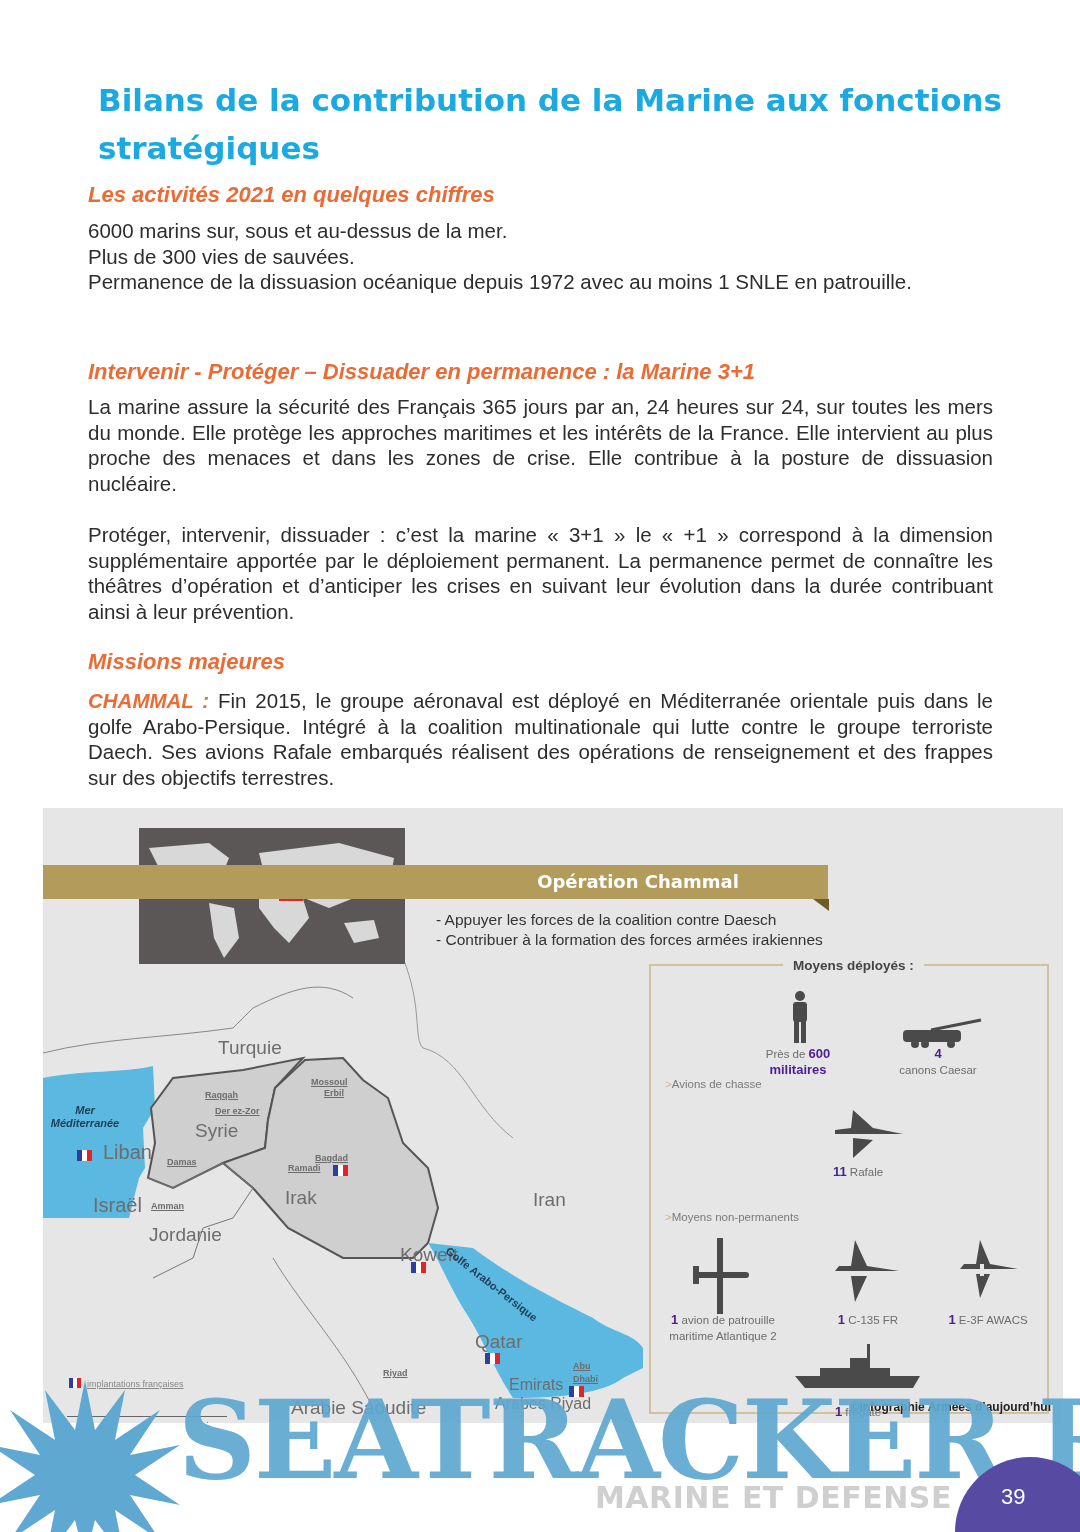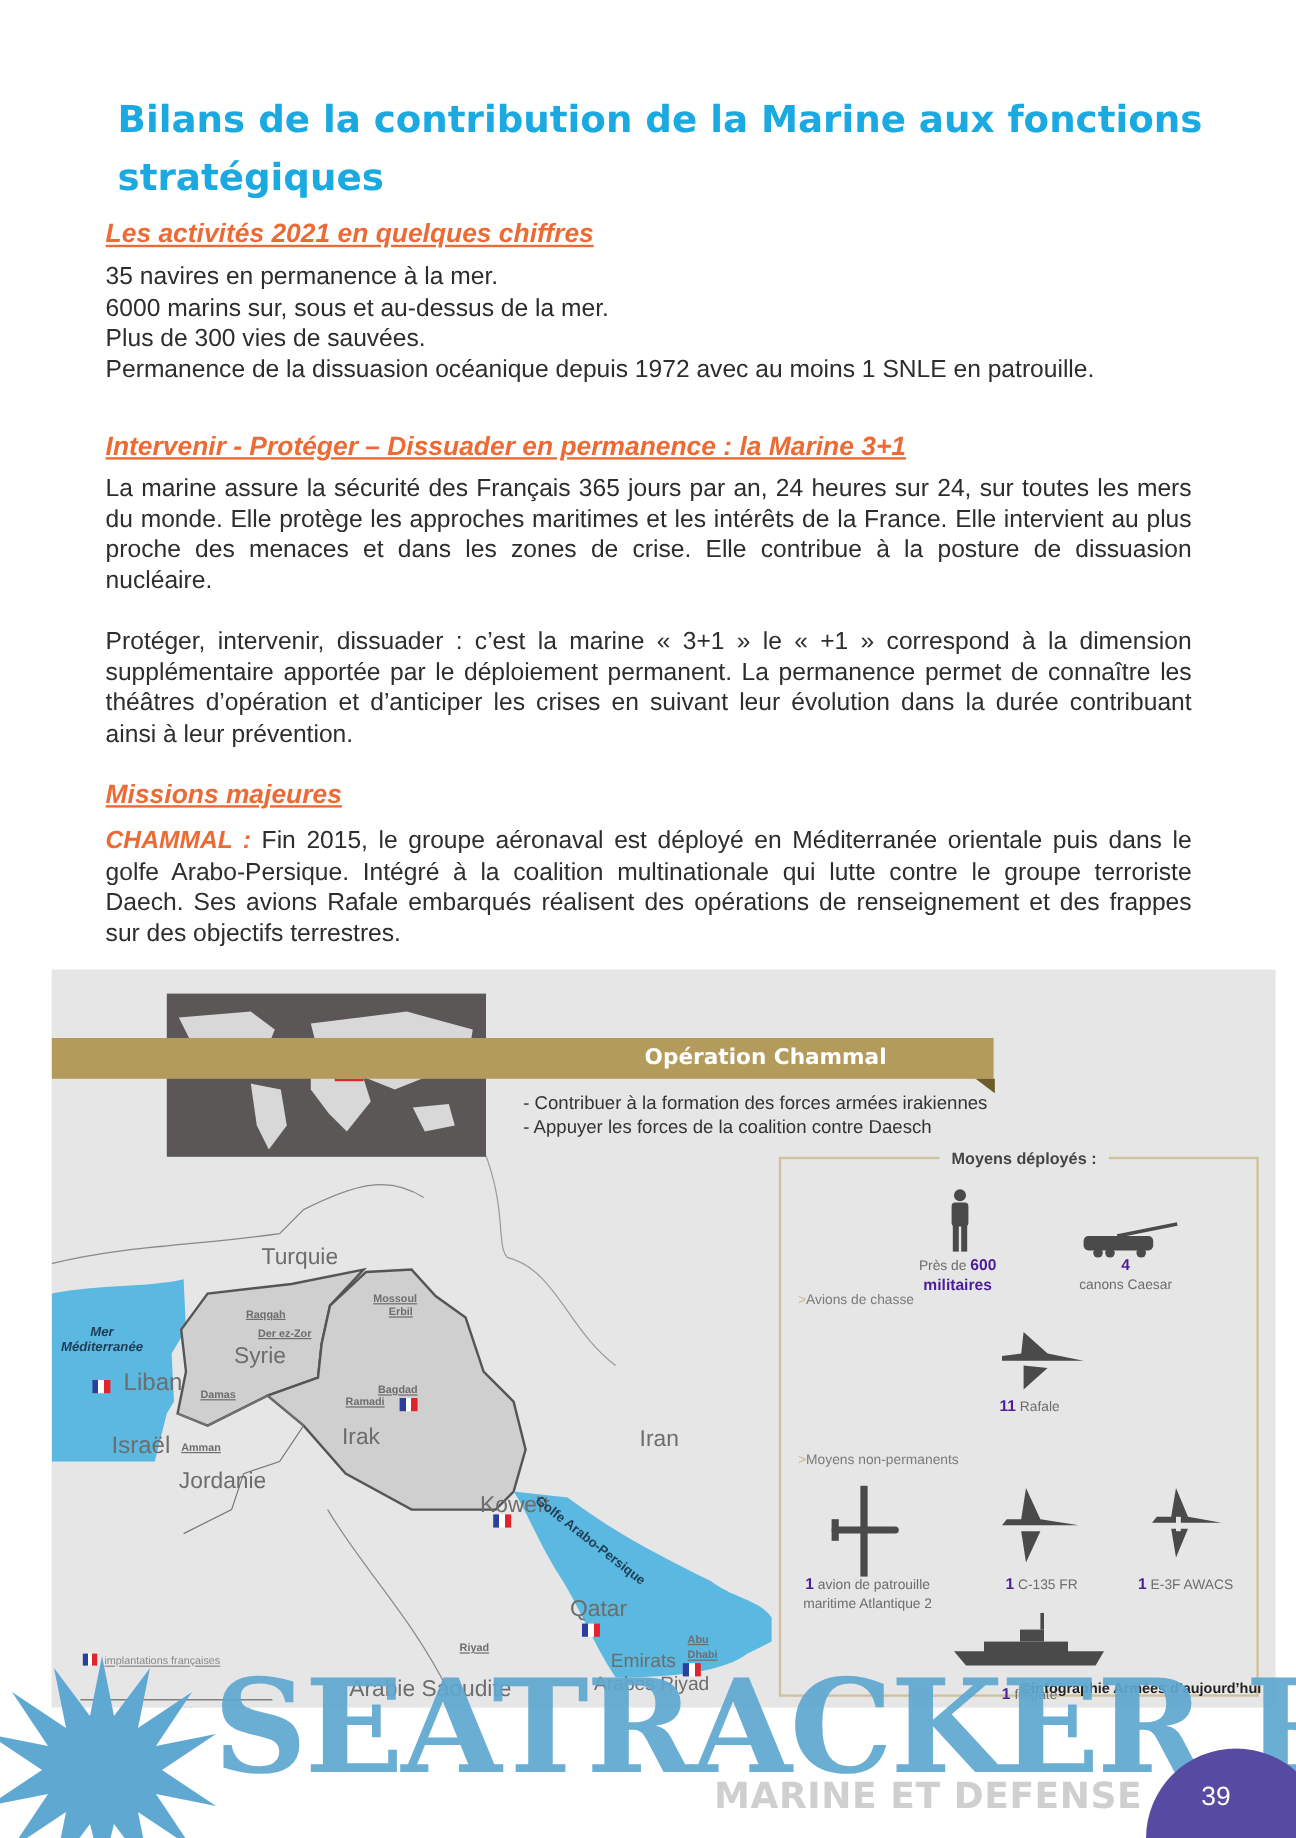--- a/index.html
+++ b/index.html
@@ -1,21 +1,21 @@
 <!DOCTYPE html>
 <html><head>
 <meta charset="utf-8">
 <style>
   html, body { margin:0; padding:0; }
   body { width:1080px; height:1532px; background:#ffffff; position:relative; overflow:hidden;
          font-family:"Liberation Sans", sans-serif; color:#333; }
   .page-title { position:absolute; left:88px; top:66px; width:920px; margin:10px;
     font-family:"DejaVu Sans", sans-serif; font-weight:bold; font-size:31px; line-height:48px; color:#1aa9e0; }
   .subhead { position:absolute; left:88px; margin:0; font-family:"Liberation Sans", sans-serif;
-    font-style:italic; font-weight:bold; font-size:22px; color:#ec6b34;text-decoration:underline; }
+    font-style:italic; font-weight:bold; font-size:22px; color:#ec6b34; }
   .para { position:absolute; left:88px; width:905px; margin:0; font-family:"Liberation Sans", sans-serif;
     font-size:20.5px; line-height:25.7px; color:#2d2d2d; }
   .just { text-align:justify; text-align-last:left; }
   .line { display:block; }
   .kw { color:#ec6b34; font-weight:bold; font-style:italic; }
 
   .infographic { position:absolute; left:43px; top:808px; width:1020px; height:615px; background:#e6e6e7; overflow:hidden; }
   .band { position:absolute; left:0; top:57px; width:785px; height:34px; background:#b39c5b; }
   .band-notch { position:absolute; left:770px; top:91px; width:0; height:0;
     border-left:16px solid transparent; border-top:12px solid #6e5b2a; }
@@ -46,21 +46,20 @@
   .page-badge { position:absolute; left:955px; top:1457px; width:150px; height:150px; border-radius:50%; background:#574aa2; }
   .page-num { position:absolute; left:1001px; top:1484px; color:#fff; font-weight:normal; font-size:22px; }
 </style>
 </head>
 <body>
 
 <h1 class="page-title">Bilans de la contribution de la Marine aux fonctions stratégiques</h1>
 
 <h2 class="subhead" style="top:182px">Les activités 2021 en quelques chiffres</h2>
 <div class="para" style="top:218px">
-  <span class="line">35 navires en permanence à la mer.</span>
   <span class="line">6000 marins sur, sous et au-dessus de la mer.</span>
   <span class="line">Plus de 300 vies de sauvées.</span>
   <span class="line">Permanence de la dissuasion océanique depuis 1972 avec au moins 1 SNLE en patrouille.</span>
 </div>
 
 <h2 class="subhead" style="top:359px">Intervenir - Protéger – Dissuader en permanence : la Marine 3+1</h2>
 <p class="para just" style="top:394px">La marine assure la sécurité des Français 365 jours par an, 24 heures sur 24, sur toutes les mers du monde. Elle protège les approches maritimes et les intérêts de la France. Elle intervient au plus proche des menaces et dans les zones de crise. Elle contribue à la posture de dissuasion nucléaire.</p>
 <p class="para just" style="top:522px">Protéger, intervenir, dissuader : c’est la marine « 3+1 » le « +1 » correspond à la dimension supplémentaire apportée par le déploiement permanent. La permanence permet de connaître les théâtres d’opération et d’anticiper les crises en suivant leur évolution dans la durée contribuant ainsi à leur prévention.</p>
 
 <h2 class="subhead" style="top:649px">Missions majeures</h2>
@@ -87,22 +86,22 @@
       <path d="M205 95 L235 92 L240 110 L215 115 Z" fill="#d8d8d8"></path>
       <rect x="141" y="52" width="22" height="20" fill="none" stroke="#e0242c" stroke-width="2"></rect>
     </svg>
   </div>
 
   <div class="band"></div>
   <div class="band-notch"></div>
   <div class="op-title">Opération Chammal</div>
 
   <div class="obj-list">
+    <div>- Appuyer les forces de la coalition contre Daesch</div>
     <div>- Contribuer à la formation des forces armées irakiennes</div>
-    <div>- Appuyer les forces de la coalition contre Daesch</div>
   </div>
 
   <div class="moyens-box"></div>
   <div class="moyens-title">Moyens déployés :</div>
 
   <svg class="icon" style="left:744px;top:182px" width="26" height="56">
     <circle cx="13" cy="6" r="5" fill="#4a4a4a"></circle>
       <rect x="6" y="12" width="14" height="20" rx="3" fill="#4a4a4a"></rect>
     <rect x="7" y="31" width="5" height="22" fill="#4a4a4a"></rect>
       <rect x="14" y="31" width="5" height="22" fill="#4a4a4a"></rect>

